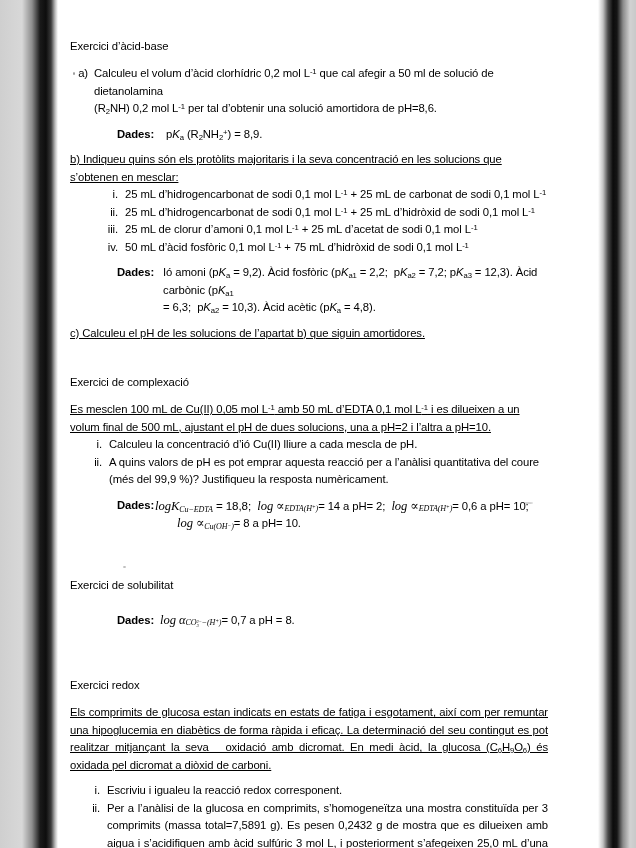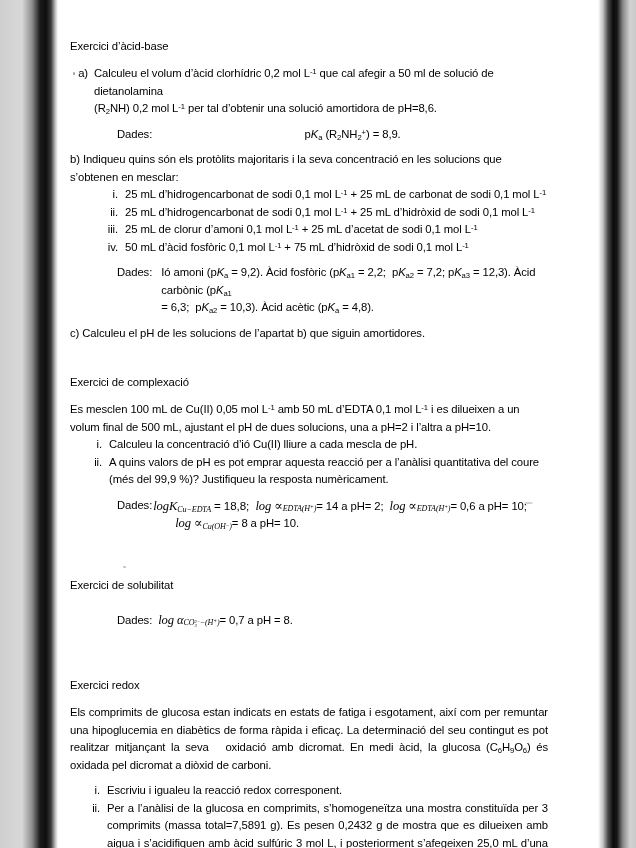--- a/index.html
+++ b/index.html
@@ -50,20 +50,21 @@
     font-size: 11.3px;
     font-weight: normal;
     margin: 0;
     letter-spacing: -0.1px;
   }
   p.para {
     font-size: 11.3px;
     line-height: 17.5px;
     margin: 0;
     letter-spacing: -0.1px;
+    text-decoration: underline;
   }
   p.just { text-align: justify; }
 
   
   .row {
     display: flex;
     font-size: 11.3px;
     line-height: 17.5px;
     letter-spacing: -0.1px;
   }
@@ -82,21 +83,21 @@
   .rom3 { width: 18px; margin-right: 7px; }
   .rom3-wrap { margin-left: 12px; }
 
   .dades {
     display: flex;
     font-size: 11.3px;
     line-height: 17.5px;
     letter-spacing: -0.1px;
   }
   .dades .dk {
-    font-weight: normal;
+    font-weight: bold;
     flex: 0 0 auto;
     white-space: nowrap;
     padding-left: 23px;
   }
   .dades .dv { flex: 1 1 auto; }
 
   sub, sup {
     font-size: 68%;
     line-height: 0;
   }
@@ -163,21 +164,21 @@
 
     <div class="row">
       <span class="mk lbl-a">a)</span>
       <span class="tx">Calculeu el volum d’àcid clorhídric 0,2 mol L<sup>-1</sup> que cal afegir a 50 ml de solució de dietanolamina<br>(R<sub>2</sub>NH) 0,2 mol L<sup>-1</sup> per tal d’obtenir una solució amortidora de pH=8,6.</span>
     </div>
 
     <div class="gap-s"></div>
 
     <div class="dades" style="margin-left:24px;">
       <span class="dk">Dades:</span>
-      <span class="dv" style="margin-left:5px;text-align:center;">p<i class="k">K</i><sub>a</sub> (R<sub>2</sub>NH<sub>2</sub><sup>+</sup>) = 8,9.</span>
+      <span class="dv" style="margin-left:12px;">p<i class="k">K</i><sub>a</sub> (R<sub>2</sub>NH<sub>2</sub><sup>+</sup>) = 8,9.</span>
     </div>
 
     <div class="gap-s"></div>
 
     <p class="para">b) Indiqueu quins són els protòlits majoritaris i la seva concentració en les solucions que s’obtenen en mesclar:</p>
 
     <div class="rom-wrap">
       <div class="row">
         <span class="mk rom">i.</span>
         <span class="tx">25 mL d’hidrogencarbonat de sodi 0,1 mol L<sup>-1</sup> + 25 mL de carbonat de sodi 0,1 mol L<sup>-1</sup></span>

